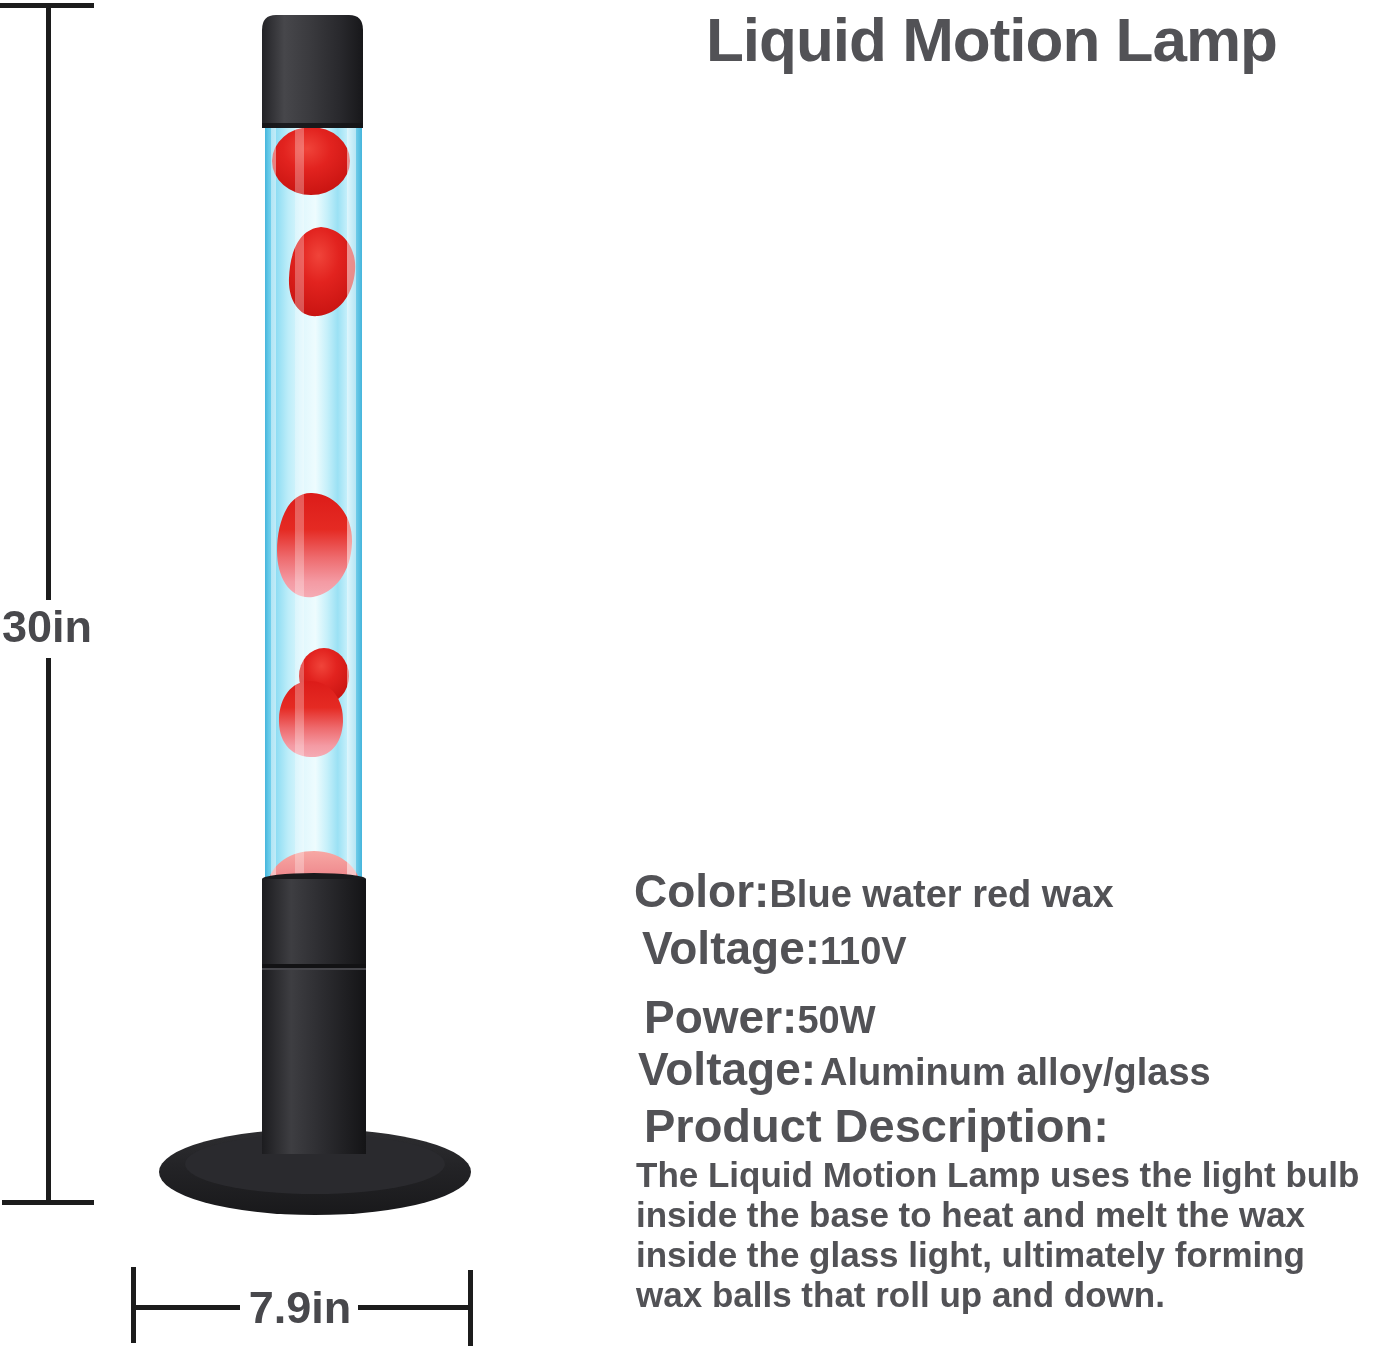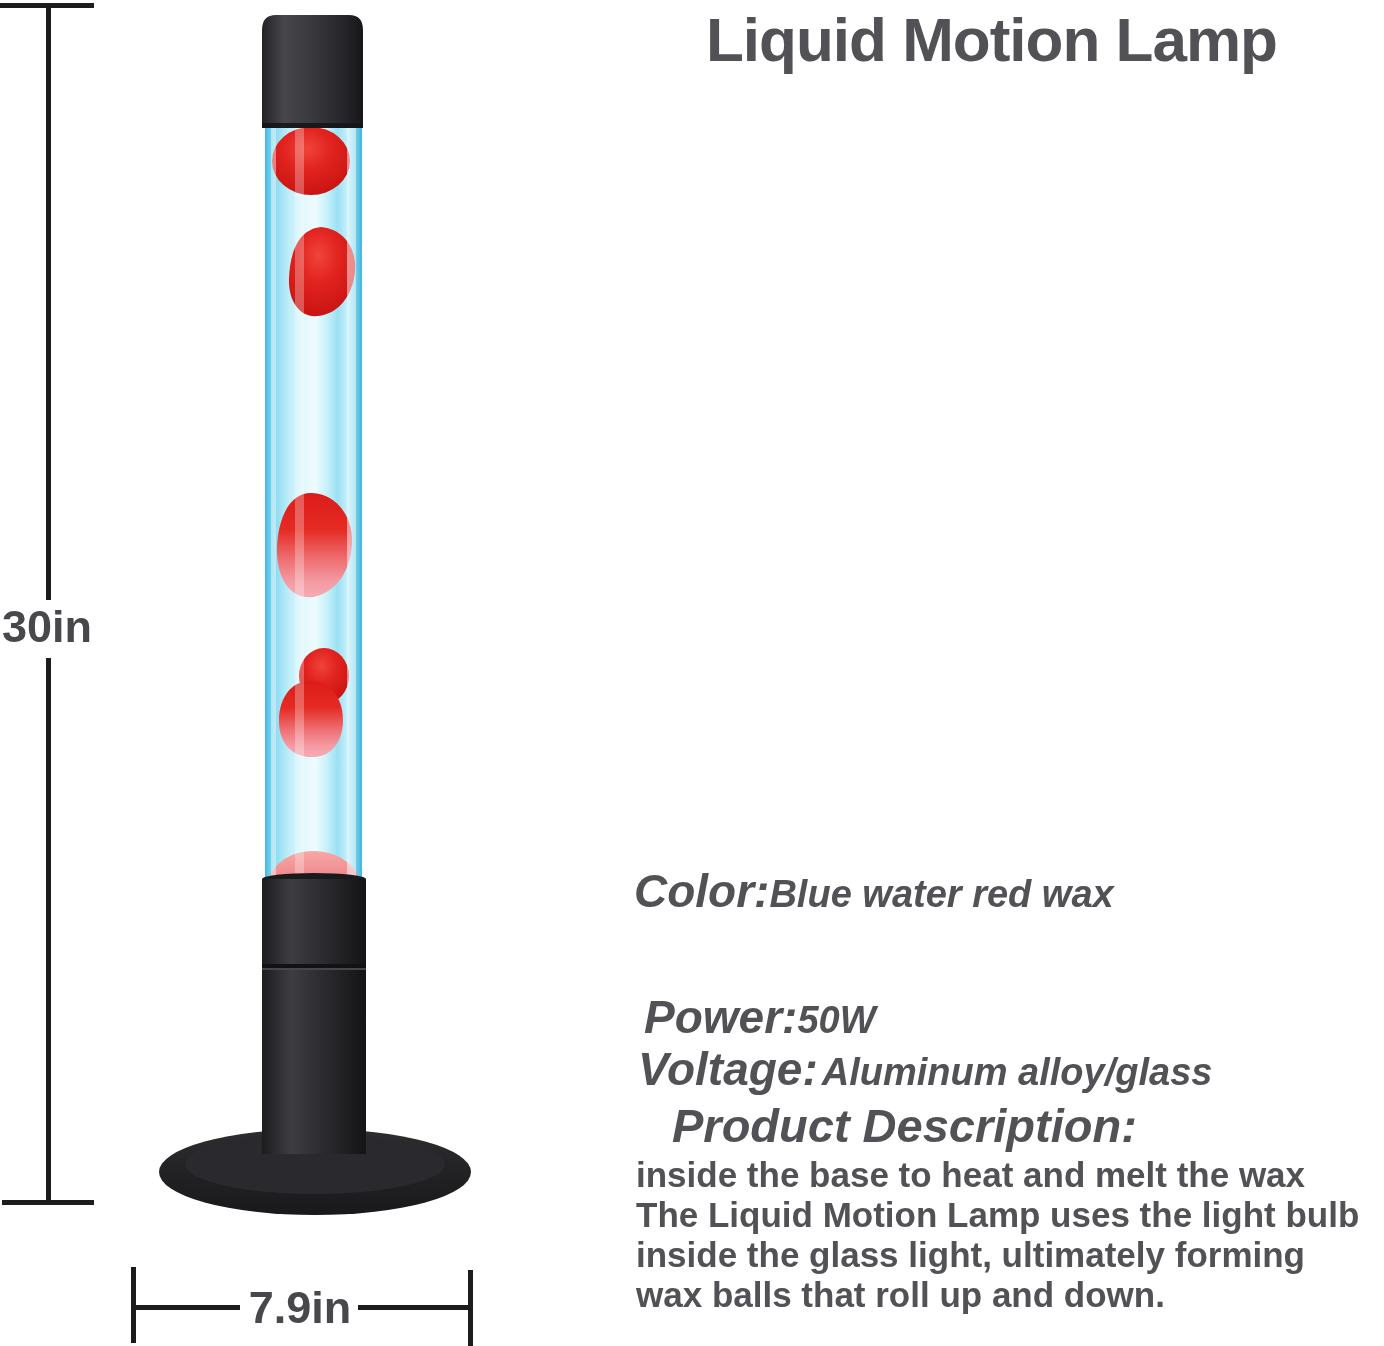--- a/index.html
+++ b/index.html
@@ -16,31 +16,31 @@
     position:absolute;left:706px;top:4px;
     font-size:62px;font-weight:700;letter-spacing:-1px;
     color:#525256;white-space:nowrap;
   }
   .dim-label{
     position:absolute;font-weight:700;color:#48484c;
     text-align:center;white-space:nowrap;font-size:45px;
   }
   .dim-label.height{left:-4px;top:601px;width:102px;}
   .dim-label.width{left:236px;top:1282px;width:128px;}
-  .spec{position:absolute;white-space:nowrap;font-style:italic;}
+  .spec{position:absolute;white-space:nowrap;}
   .spec .spec-label{font-size:46px;font-weight:700;color:#525256;}
   .spec .spec-value{font-size:38px;font-weight:700;color:#525256;}
   .spec-color{left:634px;top:864px;}
   .spec-voltage{left:642px;top:921px;}
   .spec-power{left:644px;top:990px;}
   .spec-material{left:638px;top:1042px;}
   .spec-material .spec-value{margin-left:4px;}
   .desc-heading{
-    position:absolute;left:672px;top:1098px;
-    font-size:47px;font-weight:700;color:#525256;white-space:nowrap;font-style:italic;
+    position:absolute;left:644px;top:1098px;
+    font-size:47px;font-weight:700;color:#525256;white-space:nowrap;
   }
   .desc-body{position:absolute;left:636px;top:1155px;}
   .desc-line{
     font-size:35px;font-weight:700;color:#525256;
     line-height:40px;white-space:nowrap;
   }
 </style>
 </head>
 <body>
 
@@ -139,28 +139,31 @@
   </svg>
 
   <div class="page-title">Liquid Motion Lamp</div>
 
   <div class="dim-label height">30in</div>
   <div class="dim-label width">7.9in</div>
 
   <div class="spec spec-color">
     <span class="spec-label">Color:</span><span class="spec-value">Blue water red wax</span>
   </div>
+  <div class="spec spec-voltage">
+    <span class="spec-label">Voltage:</span><span class="spec-value">110V</span>
+  </div>
   <div class="spec spec-power">
     <span class="spec-label">Power:</span><span class="spec-value">50W</span>
   </div>
   <div class="spec spec-material">
     <span class="spec-label">Voltage:</span><span class="spec-value">Aluminum alloy/glass</span>
   </div>
 
   <div class="desc-heading">Product Description:</div>
   <div class="desc-body">
+    <div class="desc-line">The Liquid Motion Lamp uses the light bulb</div>
     <div class="desc-line">inside the base to heat and melt the wax</div>
-    <div class="desc-line">The Liquid Motion Lamp uses the light bulb</div>
     <div class="desc-line">inside the glass light, ultimately forming</div>
     <div class="desc-line">wax balls that roll up and down.</div>
   </div>
 
 </div>
 
 </body></html>

